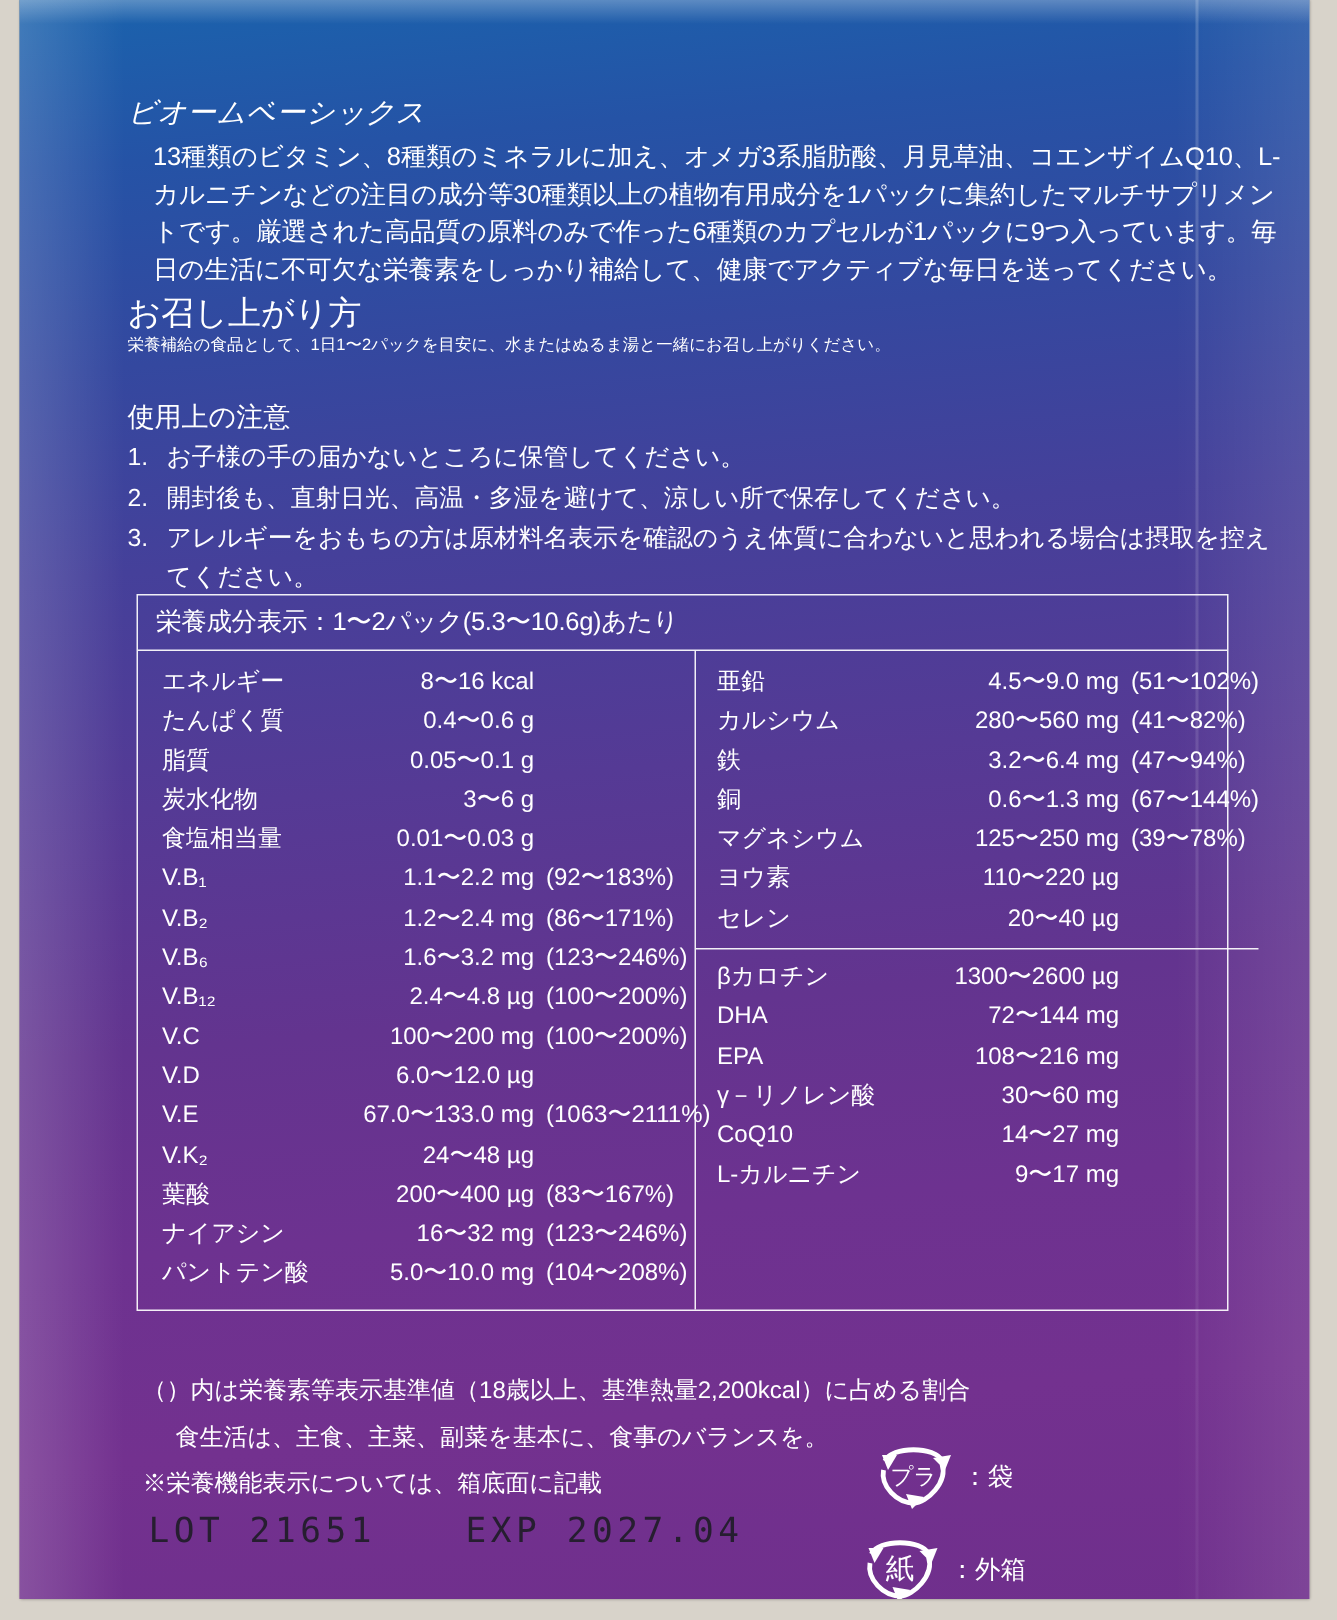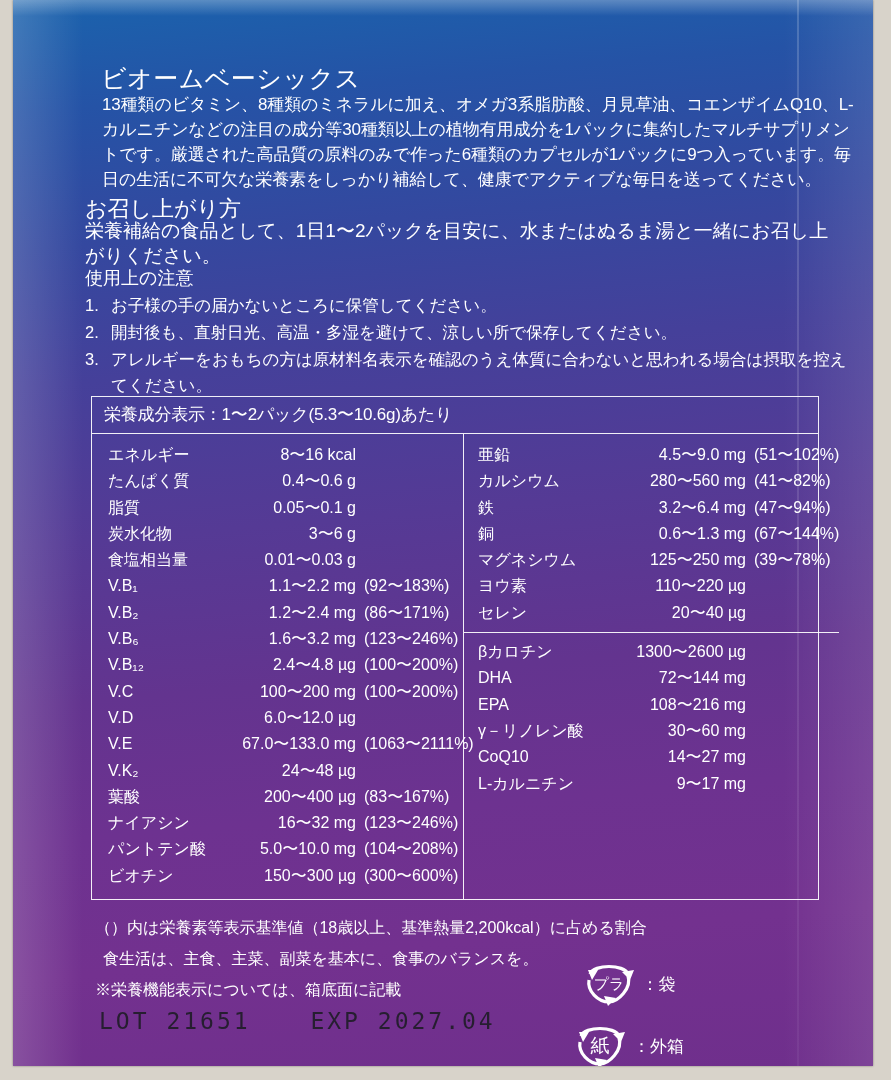--- a/index.html
+++ b/index.html
@@ -56,24 +56,25 @@
 
   .text-layer {
     position: absolute;
     left: 0; top: 0; right: 0; bottom: 0;
     color: #ffffff;
   }
 
   
   #headline {
     position: absolute;
-    left: 88px;
+    left: 72px;
     top: 62px;
-    font-size: 25px;
+    font-size: 19px;
     letter-spacing: 0.5px;
+    font-style: italic;
   }
   #intro {
     position: absolute;
     left: 76px;
     top: 92px;
     width: 760px;
     font-size: 17px;
     line-height: 25px;
     letter-spacing: -0.1px;
     margin-left: 13px;
@@ -82,21 +83,21 @@
     position: absolute;
     left: 72px;
     top: 194px;
     font-size: 22px;
   }
   #usage-body {
     position: absolute;
     left: 72px;
     top: 218px;
     width: 760px;
-    font-size: 19px;
+    font-size: 11px;
     line-height: 25px;
   }
   #caution-title {
     position: absolute;
     left: 72px;
     top: 266px;
     font-size: 18px;
   }
   #caution-list {
     position: absolute;
@@ -180,21 +181,21 @@
 
   
   #footnotes {
     position: absolute;
     left: 82px;
     top: 912px;
     width: 660px;
     font-size: 16px;
     line-height: 31px;
   }
-  #footnotes .fn-indent { padding-left: 8px; }
+  #footnotes .fn-indent { padding-left: 8px; margin-left: 14px; }
 
   
   #recycle {
     position: absolute;
     left: 556px;
     top: 958px;
     display: flex;
     align-items: center;
     gap: 10px;
     color: #fff;
@@ -347,25 +348,20 @@
             <div class="nrow">
               <span class="nname">ナイアシン</span>
               <span class="nval">16〜32 mg</span>
               <span class="npct">(123〜246%)</span>
             </div>
             <div class="nrow">
               <span class="nname">パントテン酸</span>
               <span class="nval">5.0〜10.0 mg</span>
               <span class="npct">(104〜208%)</span>
             </div>
-            <div class="nrow">
-              <span class="nname">ビオチン</span>
-              <span class="nval">150〜300 µg</span>
-              <span class="npct">(300〜600%)</span>
-            </div>
           </div>
 
         <div id="col-right">
           <div id="col-right-minerals">
               <div class="nrow">
                 <span class="nname">亜鉛</span>
                 <span class="nval">4.5〜9.0 mg</span>
                 <span class="npct">(51〜102%)</span>
               </div>
               <div class="nrow">

